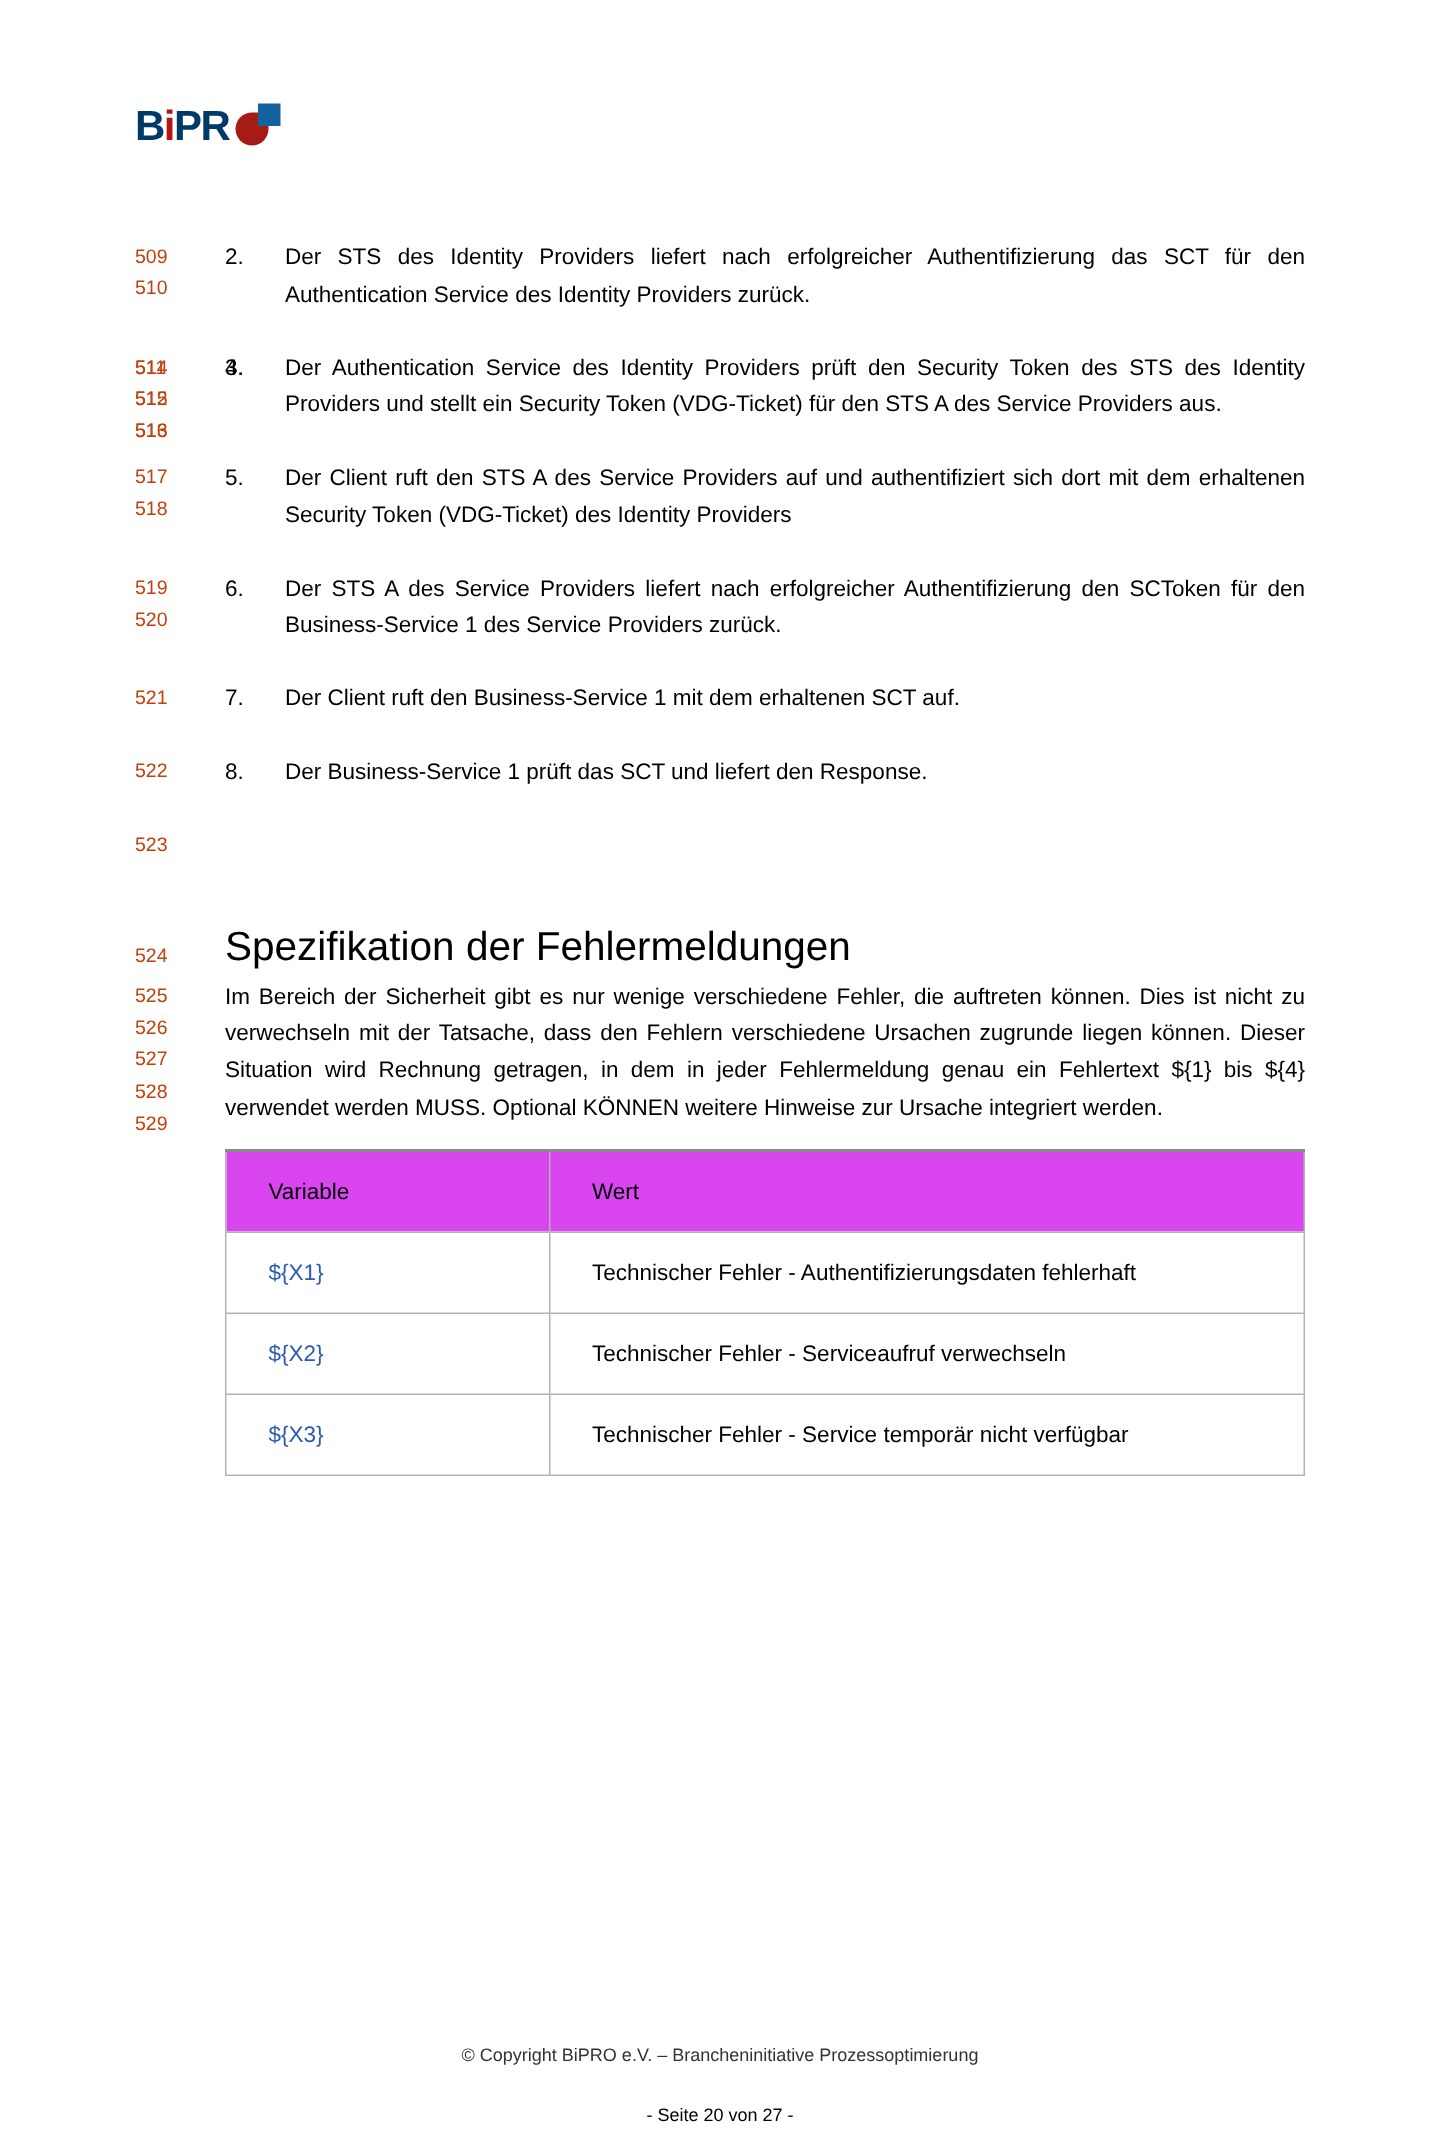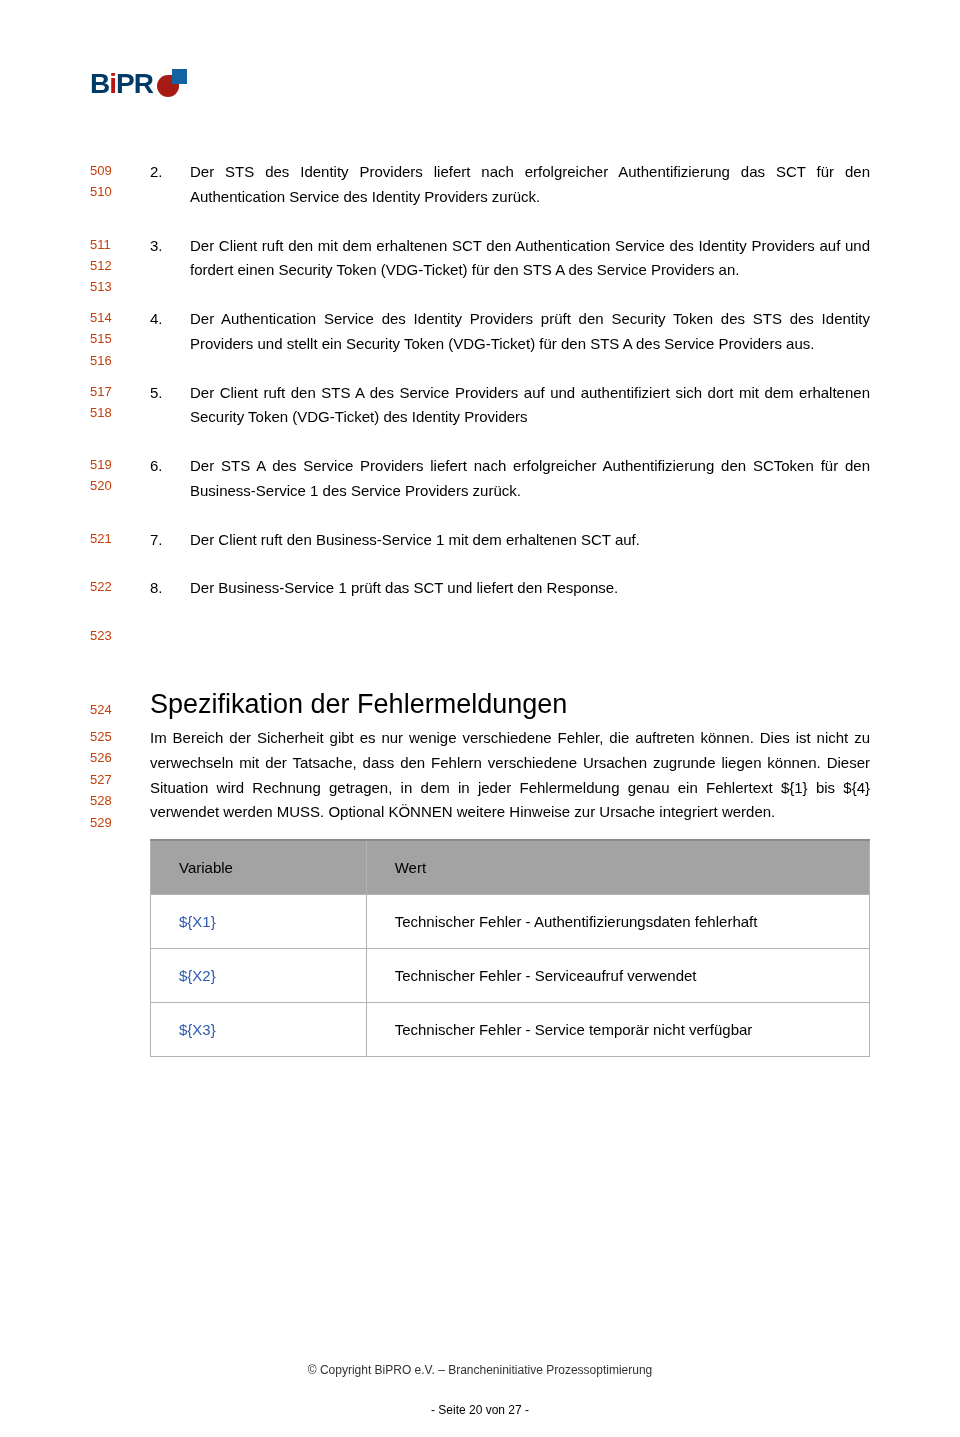--- a/index.html
+++ b/index.html
@@ -67,21 +67,21 @@
     line-height: 1.65;
     text-align: justify;
     margin-bottom: 14px;
   }
   table.vars {
     width: 100%;
     border-collapse: collapse;
     margin-top: 8px;
   }
   table.vars th {
-    background: #a3a3a3;
+    background: #d946ef;
     text-align: left;
     padding: 18px 14px 18px 28px;
     font-weight: normal;
     border: 1px solid #b3b3b3;
     border-top: 2px solid #8a8a8a;
     font-size: 15px;
   }
   table.vars td {
     padding: 18px 14px 18px 28px;
     border: 1px solid #b3b3b3;
@@ -129,21 +129,20 @@
           <span>509</span><br><span>510</span>
         </span>
         <span class="num">2.</span>
         <span>Der STS des Identity Providers liefert nach erfolgreicher Authentifizierung das SCT für den Authentication Service des Identity Providers zurück.</span>
       </li>
       <li class="line-wrap">
         <span class="ln-stack" style="left:-100px;">
           <span>511</span><br><span>512</span><br><span>513</span>
         </span>
         <span class="num">3.</span>
-        <span>Der Client ruft den mit dem erhaltenen SCT den Authentication Service des Identity Providers auf und fordert einen Security Token (VDG-Ticket) für den STS A des Service Providers an.</span>
       </li>
       <li class="line-wrap">
         <span class="ln-stack" style="left:-100px;">
           <span>514</span><br><span>515</span><br><span>516</span>
         </span>
         <span class="num">4.</span>
         <span>Der Authentication Service des Identity Providers prüft den Security Token des STS des Identity Providers und stellt ein Security Token (VDG-Ticket) für den STS A des Service Providers aus.</span>
       </li>
       <li class="line-wrap">
         <span class="ln-stack" style="left:-100px;">
@@ -202,21 +201,21 @@
           <th>Wert</th>
         </tr>
       </thead>
       <tbody>
         <tr>
           <td class="var">${X1}</td>
           <td>Technischer Fehler - Authentifizierungsdaten fehlerhaft</td>
         </tr>
         <tr>
           <td class="var">${X2}</td>
-          <td>Technischer Fehler - Serviceaufruf verwendet</td>
+          <td>Technischer Fehler - Serviceaufruf verwechseln</td>
         </tr>
         <tr>
           <td class="var">${X3}</td>
           <td>Technischer Fehler - Service temporär nicht verfügbar</td>
         </tr>
       </tbody>
     </table>
 
   </div>
 

